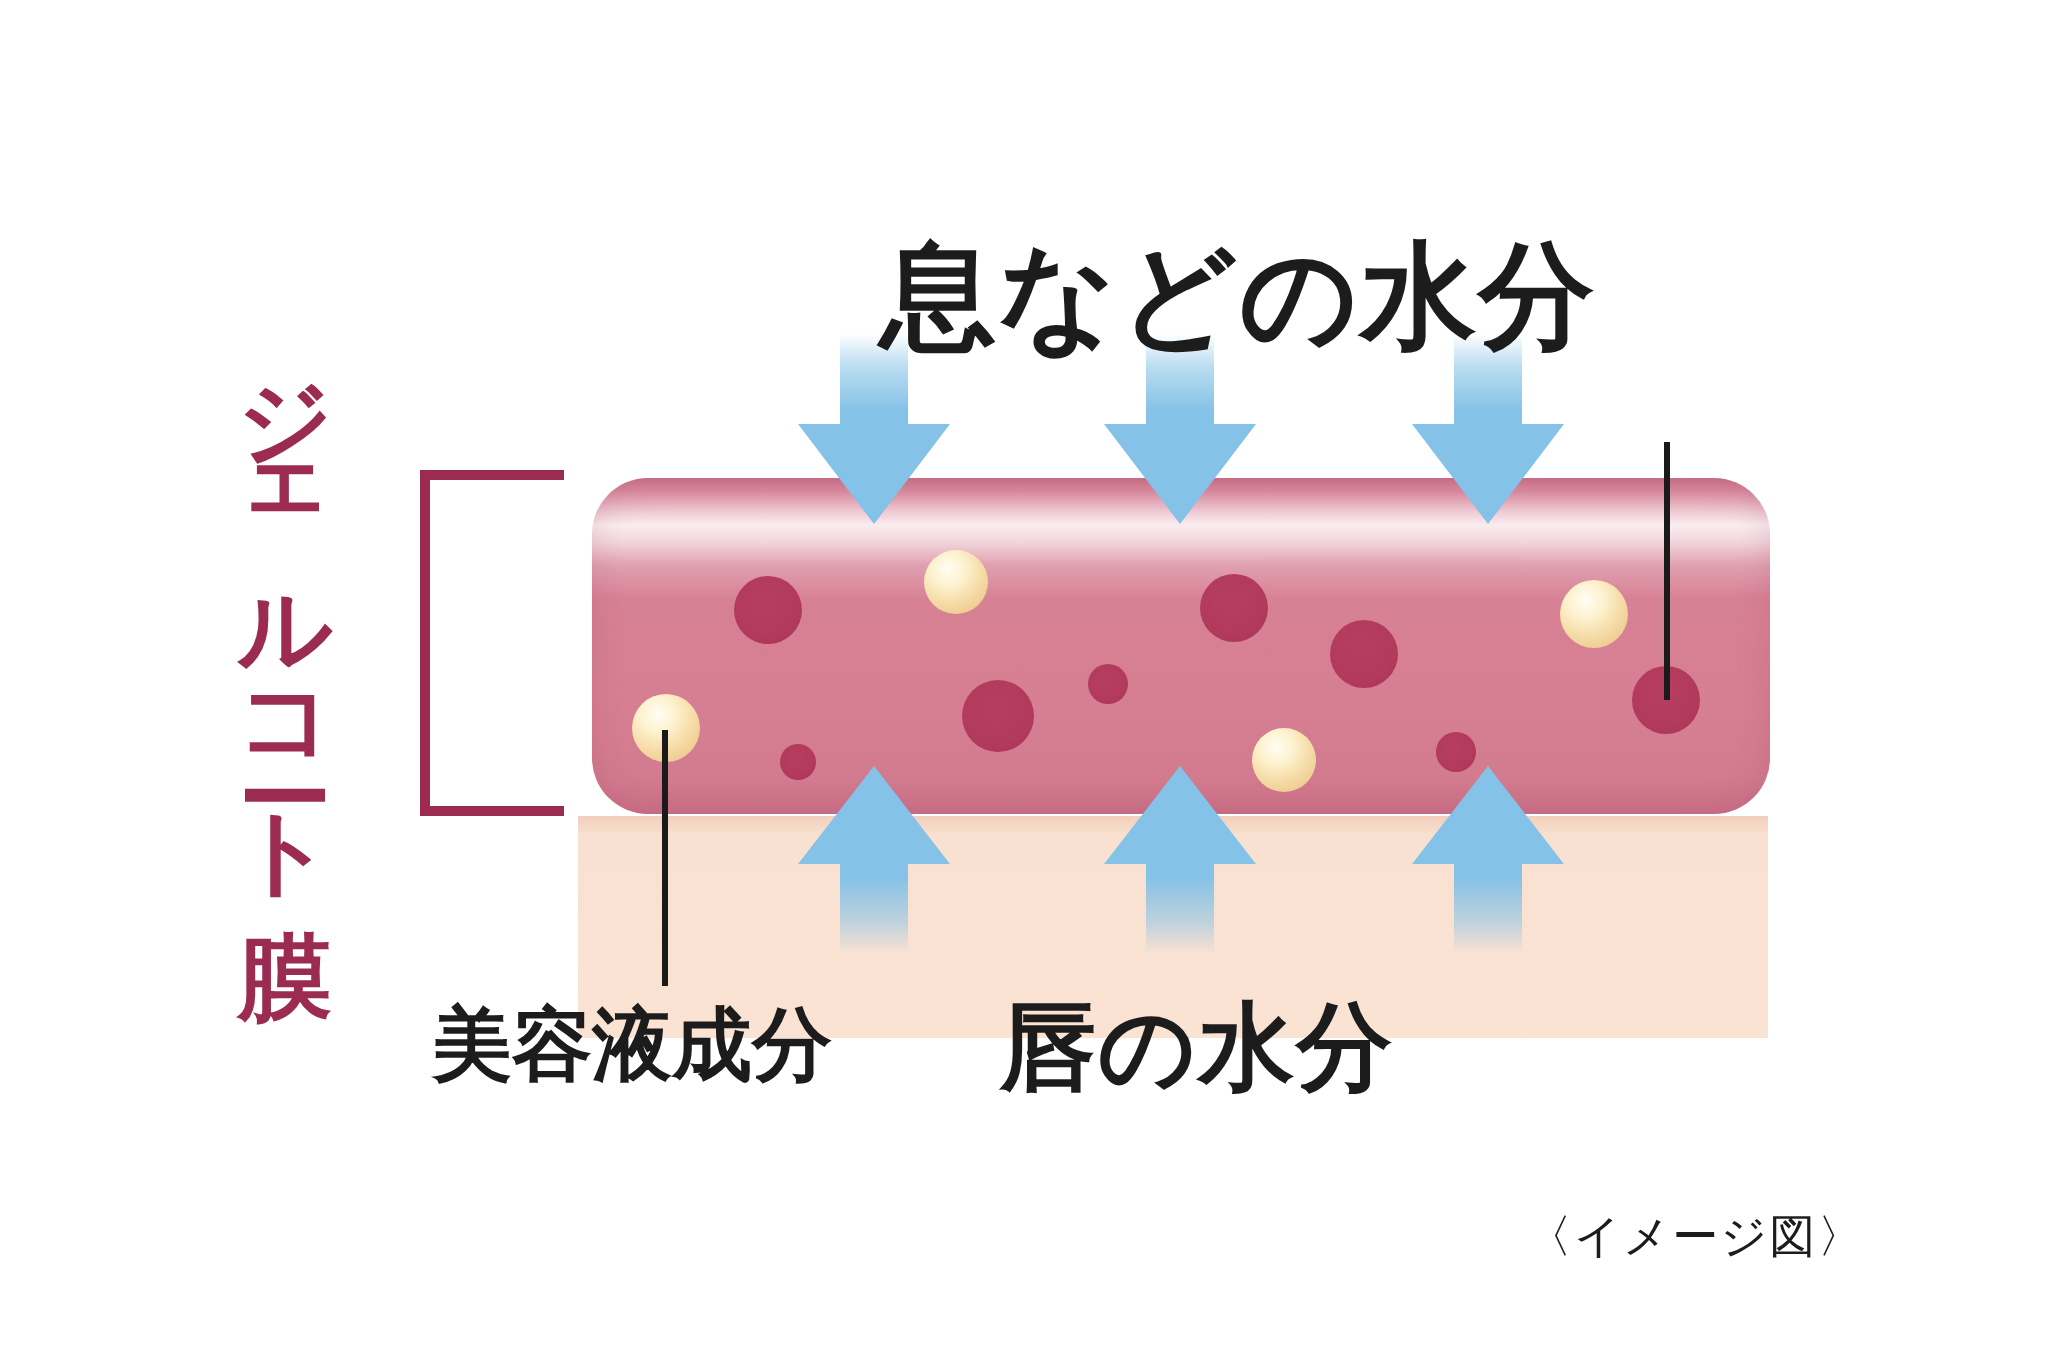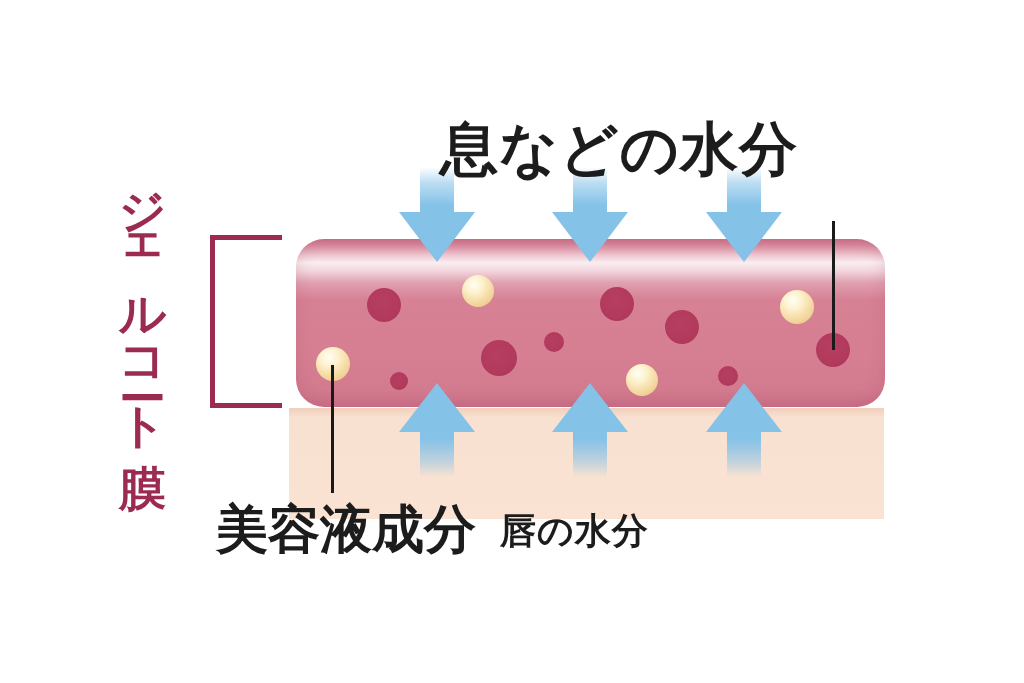--- a/index.html
+++ b/index.html
@@ -12,22 +12,22 @@
     width:1024px;height:683px;
     background:#ffffff;
     overflow:hidden;
   }
   .abs{position:absolute;}
 
   
   .lbl{color:#1c1c1c;font-weight:bold;white-space:nowrap;line-height:1;}
   .title-top{left:440px;top:96px;font-size:58px;letter-spacing:1px;margin-top:24px;}
   .pigment-lbl{left:790px;top:174px;font-size:45px;letter-spacing:6px;}
-  .serum-lbl{left:216px;top:503px;font-size:52px;letter-spacing:0px;}
-  .lip-lbl{left:500px;top:501px;font-size:36px;letter-spacing:1px;margin-top:12px;}
+  .serum-lbl{left:216px;top:503px;font-size:40px;letter-spacing:0px;}
+  .lip-lbl{left:500px;top:501px;font-size:48px;letter-spacing:1px;}
   .caption{left:763px;top:606px;font-size:23px;font-weight:normal;letter-spacing:1px;color:#1c1c1c;white-space:nowrap;line-height:1.1;}
 
   .vertical-lbl{
     left:120px;top:158px;
     writing-mode:vertical-rl;
     font-size:47px;font-weight:bold;line-height:1;
     color:#9c2b52;letter-spacing:0px;white-space:nowrap;
   }
 
   
@@ -128,14 +128,15 @@
       <div class="abs pointer-line" style="left: 832px; top: 221px; height: 129px;"></div>
       <div class="abs pointer-line" style="left: 331px; top: 365px; height: 128px;"></div>
     </div>
 
   <div class="abs bracket"></div>
 
   <div class="abs lbl title-top">息などの水分</div>
   <div class="abs vertical-lbl">ジェルコート膜</div>
   <div class="abs lbl serum-lbl">美容液成分</div>
   <div class="abs lbl lip-lbl">唇の水分</div>
+  <div class="abs caption">〈イメージ図〉</div>
 
 </div>
 
 </body></html>

